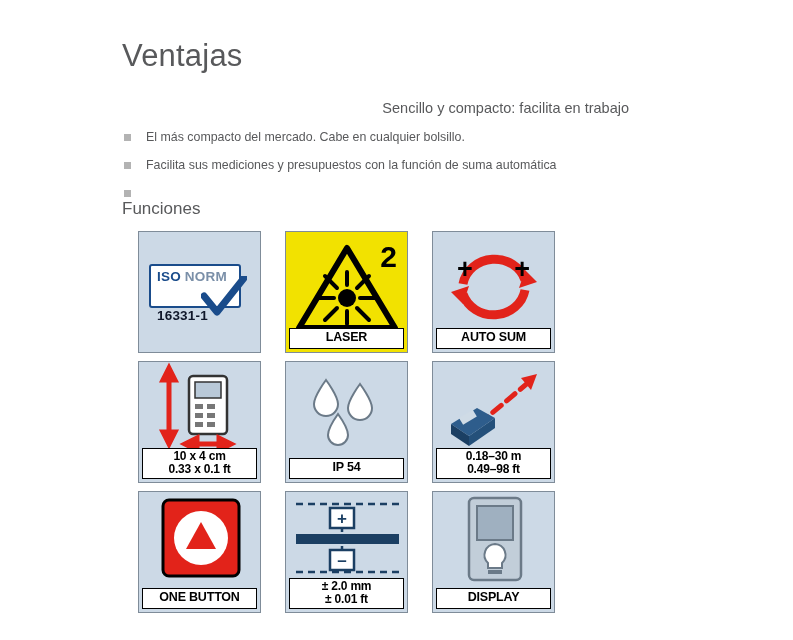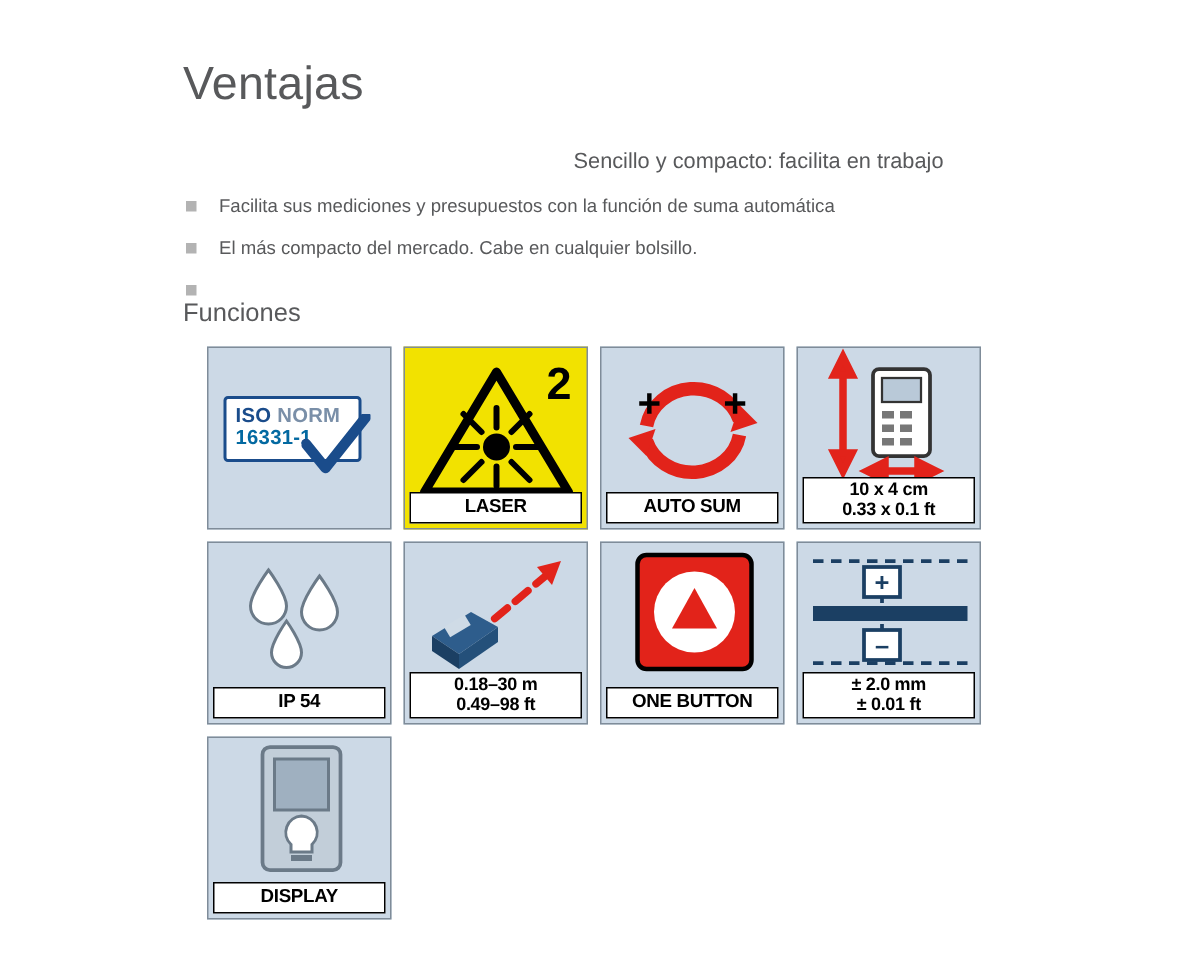--- a/index.html
+++ b/index.html
@@ -58,21 +58,21 @@
     display: block;
   }
   .section-label {
     font-size: 17px;
     color: #58595b;
     margin: 0 0 12px 0;
   }
   .icon-grid {
     display: flex;
     flex-wrap: wrap;
-    gap: 8px 8px;
+    gap: 8px 24px;
     width: 520px;
     padding-left: 16px;
   }
   .tile {
     width: 123px;
     height: 122px;
     background: #ccd9e6;
     border: 1px solid #7f8c99;
     box-sizing: border-box;
     position: relative;
@@ -127,23 +127,24 @@
     font-weight: bold;
     color: #1a4c8b;
     text-align: left;
     padding: 3px 0 0 6px;
     letter-spacing: 0.2px;
   }
   .iso-line1 .norm { color: #7a8fa8; font-weight: bold; }
   .iso-line2 {
     font-size: 13.5px;
     font-weight: bold;
-    color: #0369a1;
+    color: #0f172a;
     padding-left: 6px;
     letter-spacing: 0.2px;
+    margin-top: 24px;
   }
   .iso-check {
     position: absolute;
     left: 62px;
     top: 44px;
     width: 46px;
     height: 46px;
   }
   
   .laser-tile { background: #f2e200; }
@@ -176,25 +177,25 @@
 
 <div class="page">
 
   <h1 class="page-title">Ventajas</h1>
 
   <div class="subhead">Sencillo y compacto: facilita en trabajo</div>
 
   <ul class="bullets">
     <li>
       <span class="marker"></span>
-      <span>Facilita sus mediciones y presupuestos con la función de suma automática</span>
+      <span>El más compacto del mercado. Cabe en cualquier bolsillo.</span>
     </li>
     <li>
       <span class="marker"></span>
-      <span>El más compacto del mercado. Cabe en cualquier bolsillo.</span>
+      <span>Facilita sus mediciones y presupuestos con la función de suma automática</span>
     </li>
     <li>
       <span class="marker"></span>
     </li>
   </ul>
 
   <div class="section-label">Funciones</div>
 
   <div class="icon-grid">
 

